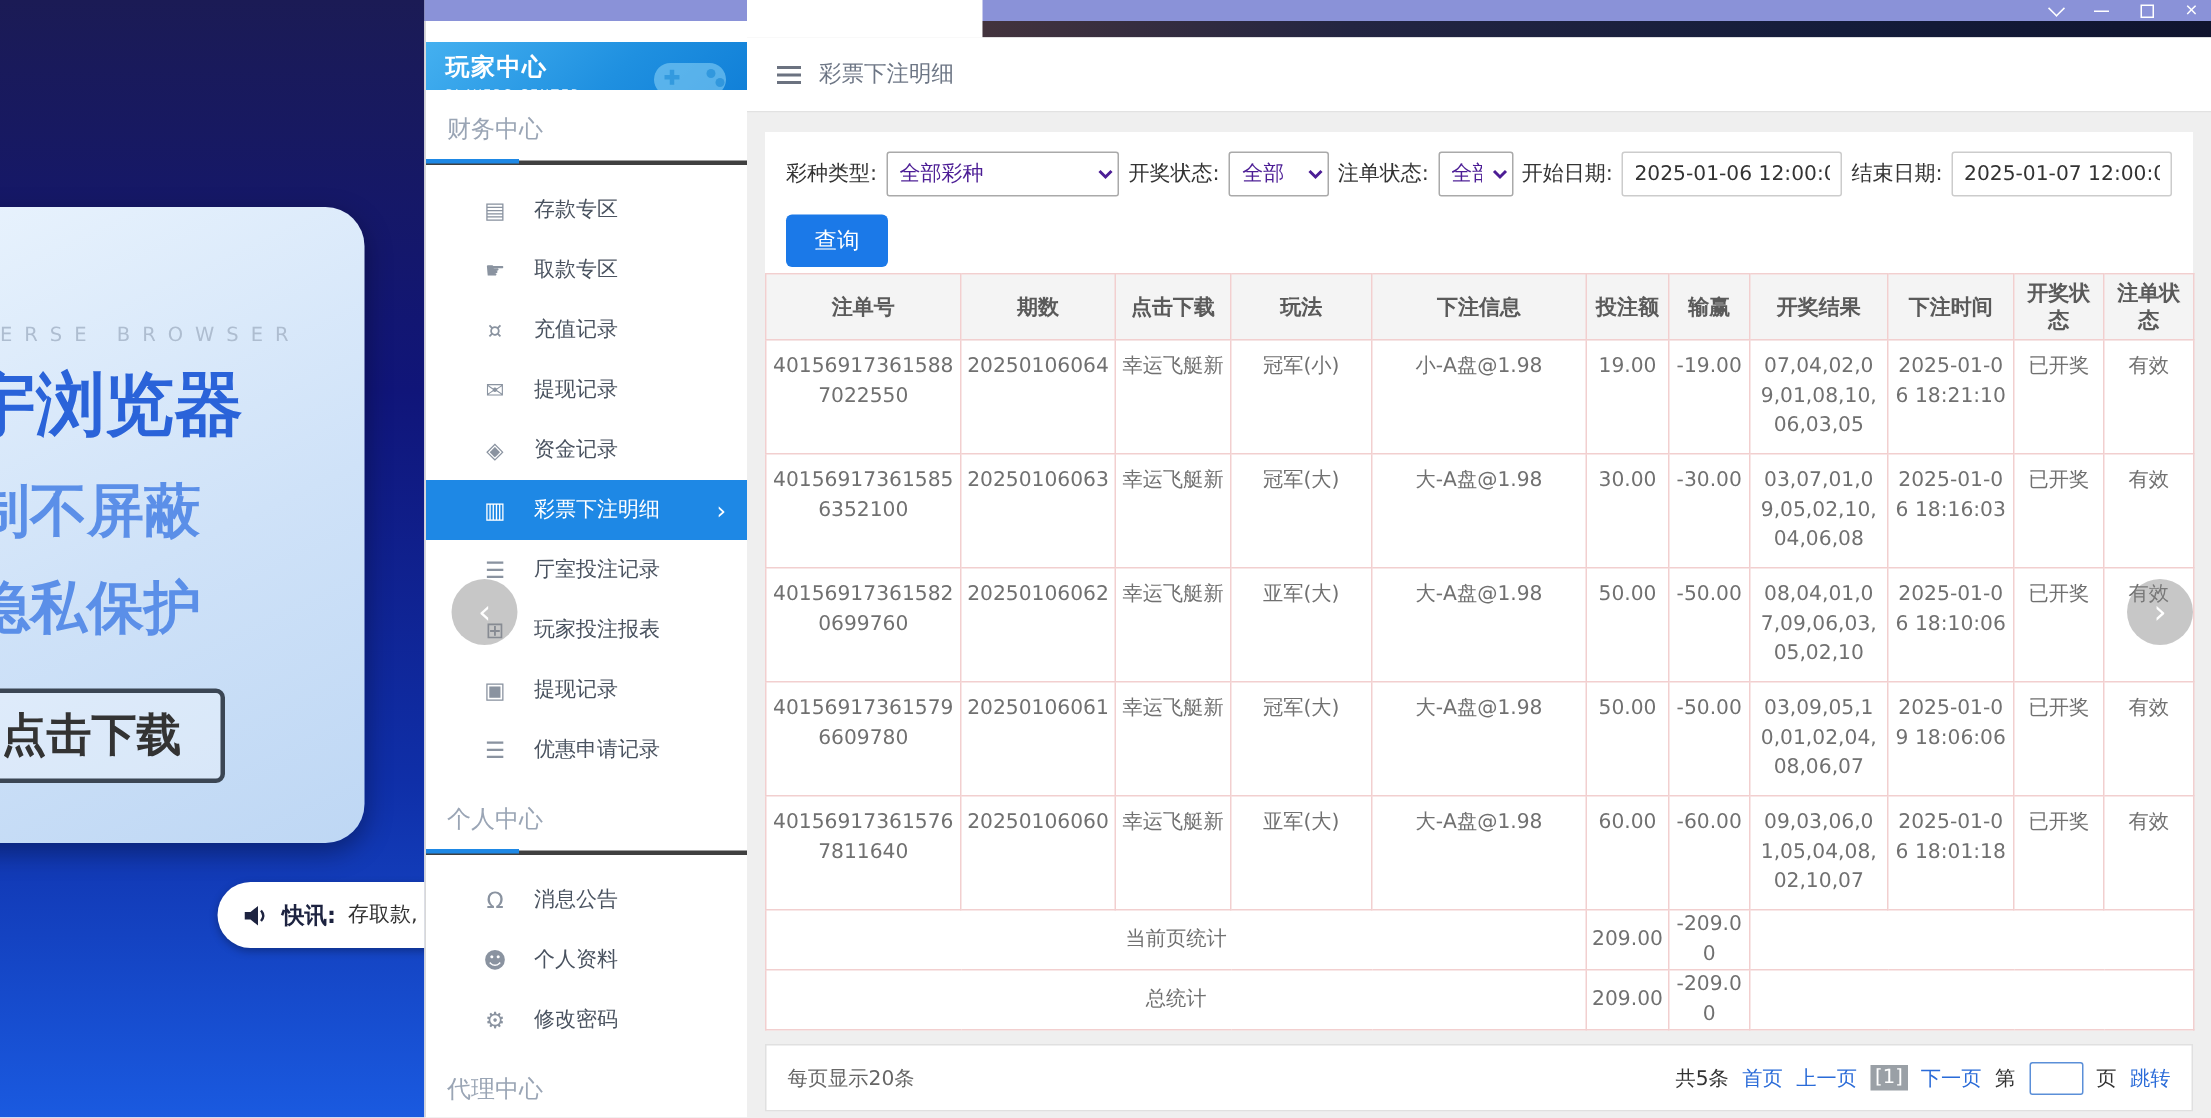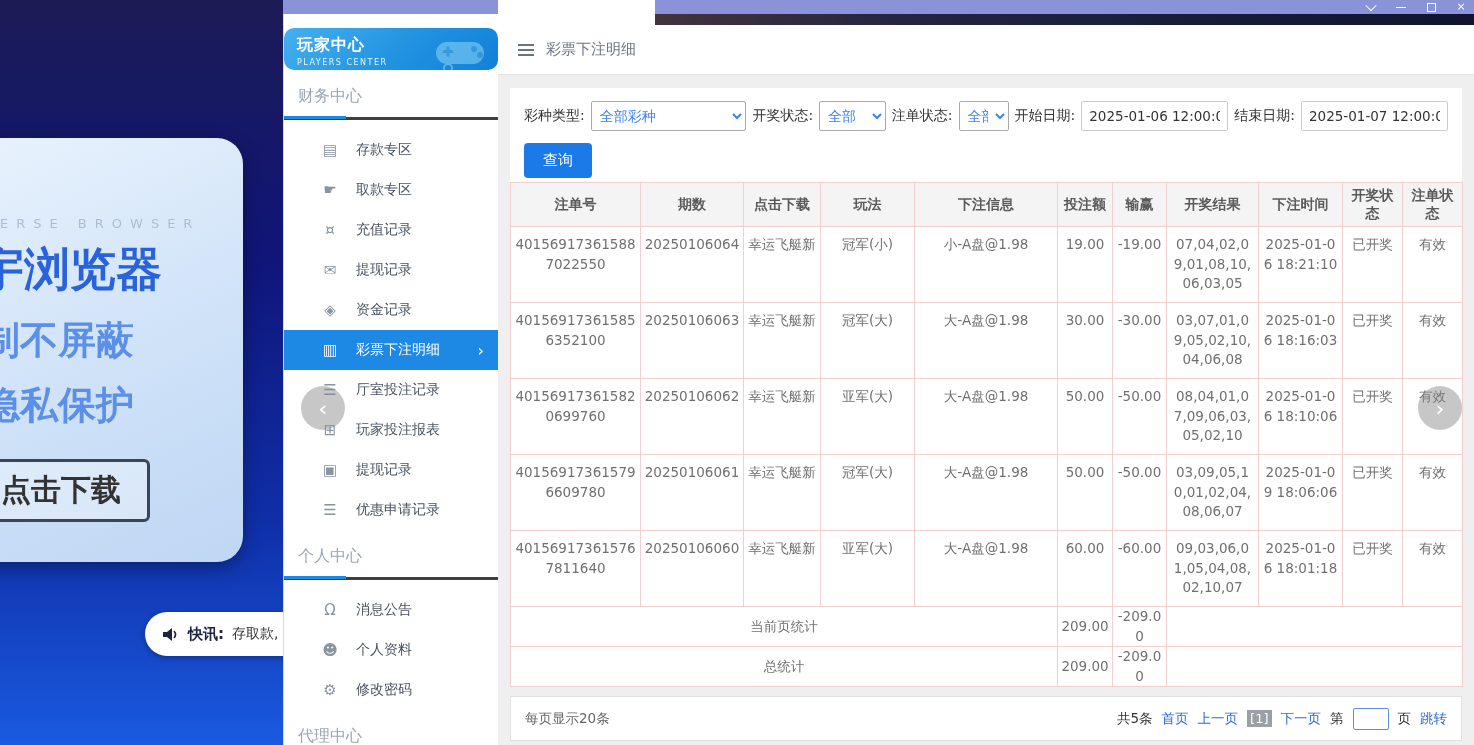--- a/index.html
+++ b/index.html
@@ -16,41 +16,41 @@
     background:linear-gradient(180deg,#f0d158 10%,#d9a430 55%,#a8761f 100%);
     -webkit-background-clip:text; background-clip:text; color:transparent; white-space:nowrap; }
   .banner-card { position:absolute; left:-62px; top:138px; width:305px; height:424px; border-radius:26px;
     background:linear-gradient(155deg,#e9f3fd 0%,#cfe2f8 55%,#bed7f4 100%); box-shadow:0 6px 18px rgba(0,0,0,.35); overflow:hidden; }
   .banner-inner { position:absolute; left:58px; top:78px; width:250px; }
   .banner-sub { font-size:13px; letter-spacing:8px; color:#aebdd0; white-space:nowrap; margin-left:4px; }
   .banner-title { font-size:46px; font-weight:900; color:#2a63d9; margin-top:8px; white-space:nowrap; margin-left:-18px; }
   .banner-line { font-size:38px; font-weight:900; color:#5b8fe8; margin-top:14px; white-space:nowrap; margin-left:-14px; }
   .banner-btn { display:inline-block; margin-top:28px; margin-left:-24px; border:3px solid #3b4654; border-radius:6px;
     padding:8px 26px; font-size:30px; font-weight:700; color:#333; background:rgba(255,255,255,.35); white-space:nowrap; }
-  .ticker { position:absolute; left:145px; top:612px; height:44px; width:220px; background:#fff; border-radius:22px;
+  .ticker { position:absolute; left:145px; top:588px; height:44px; width:220px; background:#fff; border-radius:22px;
     display:flex; align-items:center; padding-left:18px; gap:8px; box-shadow:0 2px 6px rgba(0,0,0,.3); }
   .ticker-label { font-size:15px; font-weight:700; color:#1d2340; white-space:nowrap; }
   .ticker-text { font-size:14px; color:#333; white-space:nowrap; }
 
   
   .titlebar { position:absolute; left:283px; top:0; width:1191px; height:14px; background:#8a92d8; }
   .win-controls { position:absolute; right:6px; top:0; height:14px; display:flex; align-items:center; gap:16px; }
   .wc { color:#fff; font-size:11px; line-height:14px; display:flex; align-items:center; justify-content:center; width:14px; height:14px; }
   .wc-chevron { width:8px; height:8px; border-right:1.5px solid #fff; border-bottom:1.5px solid #fff; transform:rotate(45deg) translate(-1px,-1px); }
   .wc-min { width:10px; height:0; border-top:1.5px solid #fff; }
   .wc-max { width:9px; height:9px; border:1.5px solid #fff; }
   .white-notch { position:absolute; left:498px; top:0; width:157px; height:25px; background:#fff; }
   .dark-strip { position:absolute; left:655px; top:14px; width:819px; height:11px;
     background:linear-gradient(90deg,#43333d 0%,#232542 30%,#141c3a 70%,#10142e 100%); }
 
   
   .sidebar { position:absolute; left:283px; top:14px; width:215px; height:731px; background:#fff;
     border-left:1px solid #d8d8d8; overflow:hidden; }
-  .sb-header { margin-top:14px; height:42px; background:linear-gradient(135deg,#44b0f0 0%,#1f90e0 60%,#1180d8 100%);
-    position:relative; padding:7px 0 0 13px; overflow:hidden;border-radius:10px; }
+  .sb-header { margin-top:14px; height:32px; background:linear-gradient(135deg,#44b0f0 0%,#1f90e0 60%,#1180d8 100%);
+    position:relative; padding:7px 0 0 13px; overflow:hidden; }
   .sb-title { color:#fff; font-size:16px; font-weight:700; letter-spacing:1px; }
   .sb-sub { color:rgba(255,255,255,.9); font-size:8px; letter-spacing:1.5px; margin-top:2px; }
   .sb-gamepad { position:absolute; right:6px; top:4px; opacity:.55; }
   .sb-section { margin-top:12px; }
   .sb-section-head { position:relative; padding:4px 0 10px 14px; border-bottom:3px solid #404040; }
   .sb-section-title { font-size:16px; color:#9aa5b5; }
   .sb-section-head::after { content:""; position:absolute; left:0; bottom:-2px; width:62px; height:3px; background:#1e88e5; }
   .sb-items { padding-top:10px; }
   .menu-item { height:40px; display:flex; align-items:center; padding-left:36px; cursor:pointer; position:relative; }
   .mi-icon { width:20px; text-align:center; font-size:15px; color:#8a93a0; margin-right:16px; flex:none; }
@@ -64,21 +64,21 @@
   .main { position:absolute; left:498px; top:25px; width:976px; height:720px; background:#efefef; }
   .topbar { position:absolute; left:0; top:0; width:976px; height:50px; background:#fff; border-bottom:1px solid #e2e2e2;
     display:flex; align-items:center; padding-left:20px; gap:12px; }
   .hamburger { display:flex; flex-direction:column; gap:3px; cursor:pointer; }
   .hamburger span { display:block; width:16px; height:2px; background:#6b7280; }
   .page-title { font-size:15px; color:#6d7685; }
 
   .filter-card { position:absolute; left:12px; top:63px; width:952px; background:#fff; padding:13px 14px 14px 14px; }
   .filter-row { display:flex; align-items:center; flex-wrap:nowrap; gap:6px; }
   .f-label { font-size:14px; color:#333; white-space:nowrap; }
-  select.f-select { height:30px; font-size:14px; color:#3b82f6; border:1px solid #aaa; border-radius:2px; background:#fff; padding:0 4px;
+  select.f-select { height:30px; font-size:14px; color:#4c1d95; border:1px solid #aaa; border-radius:2px; background:#fff; padding:0 4px;
     font-family:"DejaVu Sans","Liberation Sans",sans-serif; }
   .sel-lottery { width:164px; } .sel-draw { width:70px; } .sel-bet { width:50px; }
   input.f-date { height:30px; width:147px; border:1px solid #ccc; border-radius:2px; font-size:13.5px; color:#333; padding:0 7px;
     font-family:"DejaVu Sans","Liberation Sans",sans-serif; }
   .search-btn { margin-top:12px; background:#1b79e8; color:#fff; border:none; border-radius:4px; font-size:15px;
     padding:8px 19px; cursor:pointer; font-family:inherit; }
 
   .table-card { position:absolute; left:12px; top:157px; width:952px; background:#fff; }
   table.bets { width:952px; border-collapse:collapse; table-layout:fixed; }
   table.bets th, table.bets td { border:1px solid #f2cfcf; text-align:center; vertical-align:top; word-wrap:break-word; word-break:break-all; }

